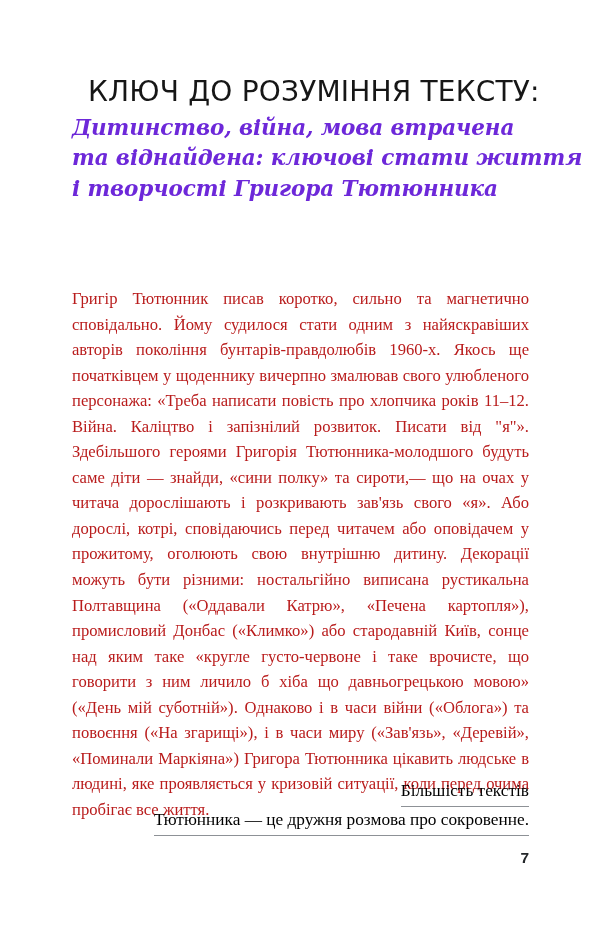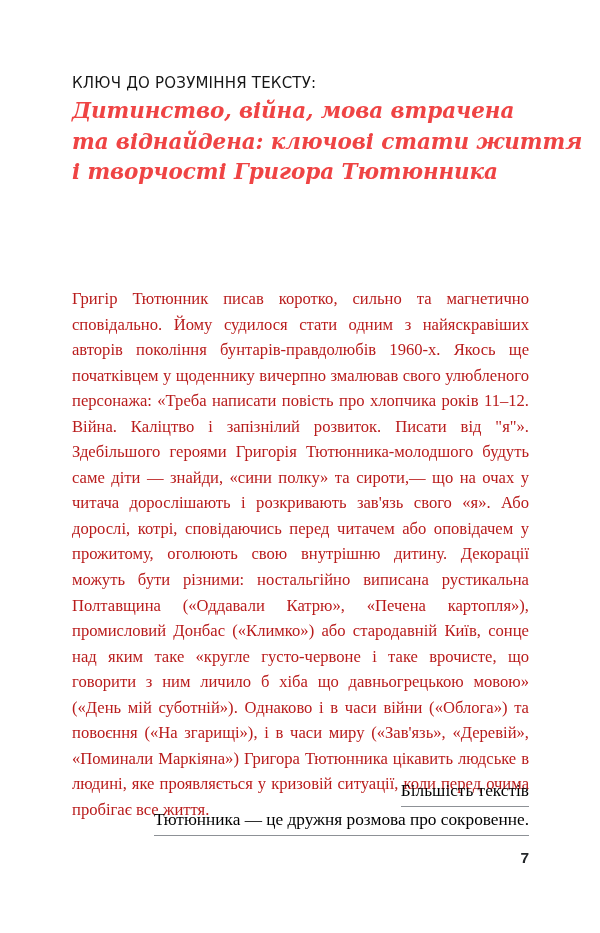--- a/index.html
+++ b/index.html
@@ -30,35 +30,35 @@
   
   .title-block {
     position: absolute;
     left: 72px;
     top: 74px;
     width: 458px;
   }
 
   .title-main {
     font-family: "DejaVu Sans", "Liberation Sans", sans-serif;
-    font-size: 15px;
+    font-size: 28px;
     font-weight: 400;
     letter-spacing: 0.2px;
     color: #161616;
     line-height: 1.28;
-    margin: 0 0 3px 0;
+    margin: 0 0 3px 16px;
     white-space: nowrap;
   }
 
   .subtitle {
     font-family: "DejaVu Serif", "Liberation Serif", serif;
     font-style: italic;
     font-weight: 700;
     font-size: 21.5px;
-    color: #ef4444;
+    color: #6d28d9;
     line-height: 1.42;
     margin: 0;
     letter-spacing: -0.1px;
   }
   .subtitle-line {
     display: block;
     white-space: nowrap;
   }
 
   

